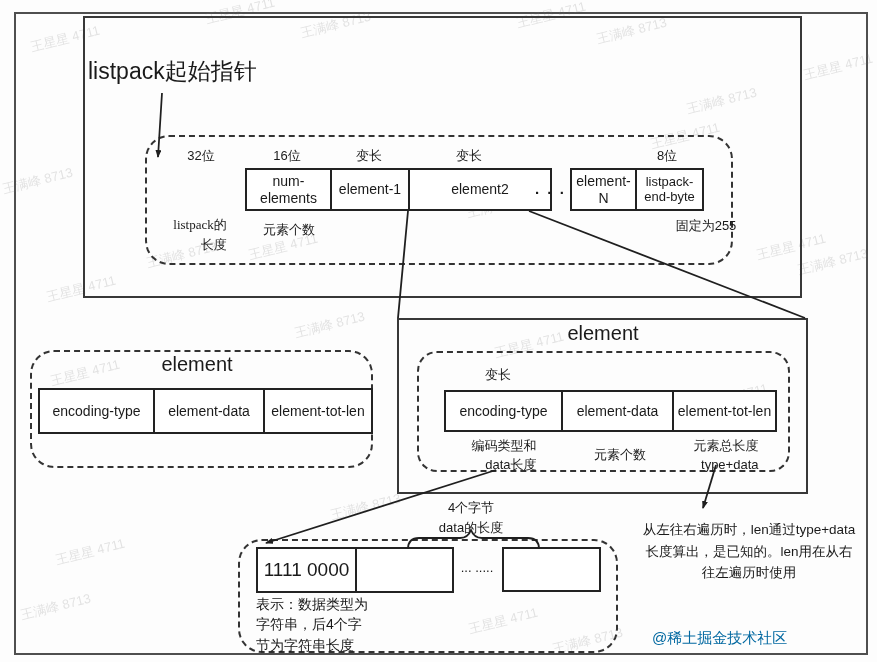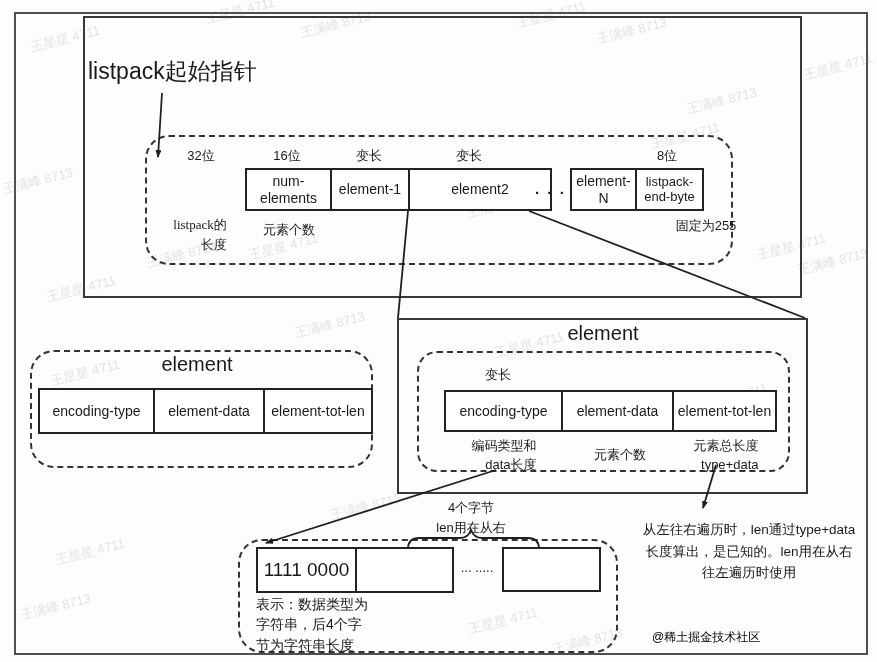--- a/index.html
+++ b/index.html
@@ -22,21 +22,21 @@
   .lbl.center{transform:translateX(-50%);text-align:right;}
   .multiline{white-space:pre-line;}
   .title{position:absolute;font-size:20px;transform:translateX(-50%);white-space:nowrap;}
   .note{position:absolute;font-size:13px;text-align:center;line-height:1.65;}
   .wm{
     position:absolute;font-size:13px;color:rgba(120,120,120,0.20);
     transform:rotate(-14deg);white-space:nowrap;pointer-events:none;
   }
   svg.overlay{position:absolute;left:0;top:0;pointer-events:none;}
   svg.overlay path{stroke:#1f1f1f;stroke-width:1.8;fill:none;}
-  .attribution{position:absolute;font-size:12px;color:#000000;white-space:nowrap;}
+  .attribution{position:absolute;font-size:15px;color:#0369a1;white-space:nowrap;}
 </style>
 </head>
 <body>
 
 <div id="stage">
 
   <div class="abs frame" style="left:14px;top:12px;width:850px;height:639px;"></div>
 
   <span class="wm" style="left:30px;top:30px;">王星星 4711</span>
   <span class="wm" style="left:205px;top:2px;">王星星 4711</span>
@@ -102,21 +102,21 @@
   <div class="cell" style="left:444px;top:390px;width:119px;height:42px;">encoding-type</div>
   <div class="cell" style="left:561px;top:390px;width:113px;height:42px;">element-data</div>
   <div class="cell" style="left:672px;top:390px;width:105px;height:42px;">element-tot-len</div>
   <span class="lbl center multiline" style="left:504px;top:437px;line-height:1.45;">编码类型和
 data长度</span>
   <span class="lbl center" style="left:620px;top:446px;">元素个数</span>
   <span class="lbl center multiline" style="left:726px;top:437px;line-height:1.45;">元素总长度
 type+data</span>
 
   <span class="lbl center multiline" style="left:471px;top:498px;line-height:1.5;text-align:center;">4个字节
-len用在从右</span>
+data的长度</span>
   <div class="abs dashed-box" style="left:238px;top:539px;width:376px;height:110px;"></div>
   <div class="cell" style="left:256px;top:547px;width:101px;height:46px;font-size:19px;">1111 0000</div>
   <div class="cell" style="left:355px;top:547px;width:99px;height:46px;"></div>
   <span class="lbl center" style="left:477px;top:560px;">... .....</span>
   <div class="cell" style="left:502px;top:547px;width:99px;height:45px;"></div>
   <div class="abs multiline" style="left:256px;top:594px;font-size:14px;line-height:1.45;color:#161616;">表示：数据类型为
 字符串，后4个字
 节为字符串长度</div>
 
   <div class="note multiline" style="left:628px;top:519px;width:242px;font-size:13.5px;line-height:1.6;">从左往右遍历时，len通过type+data

